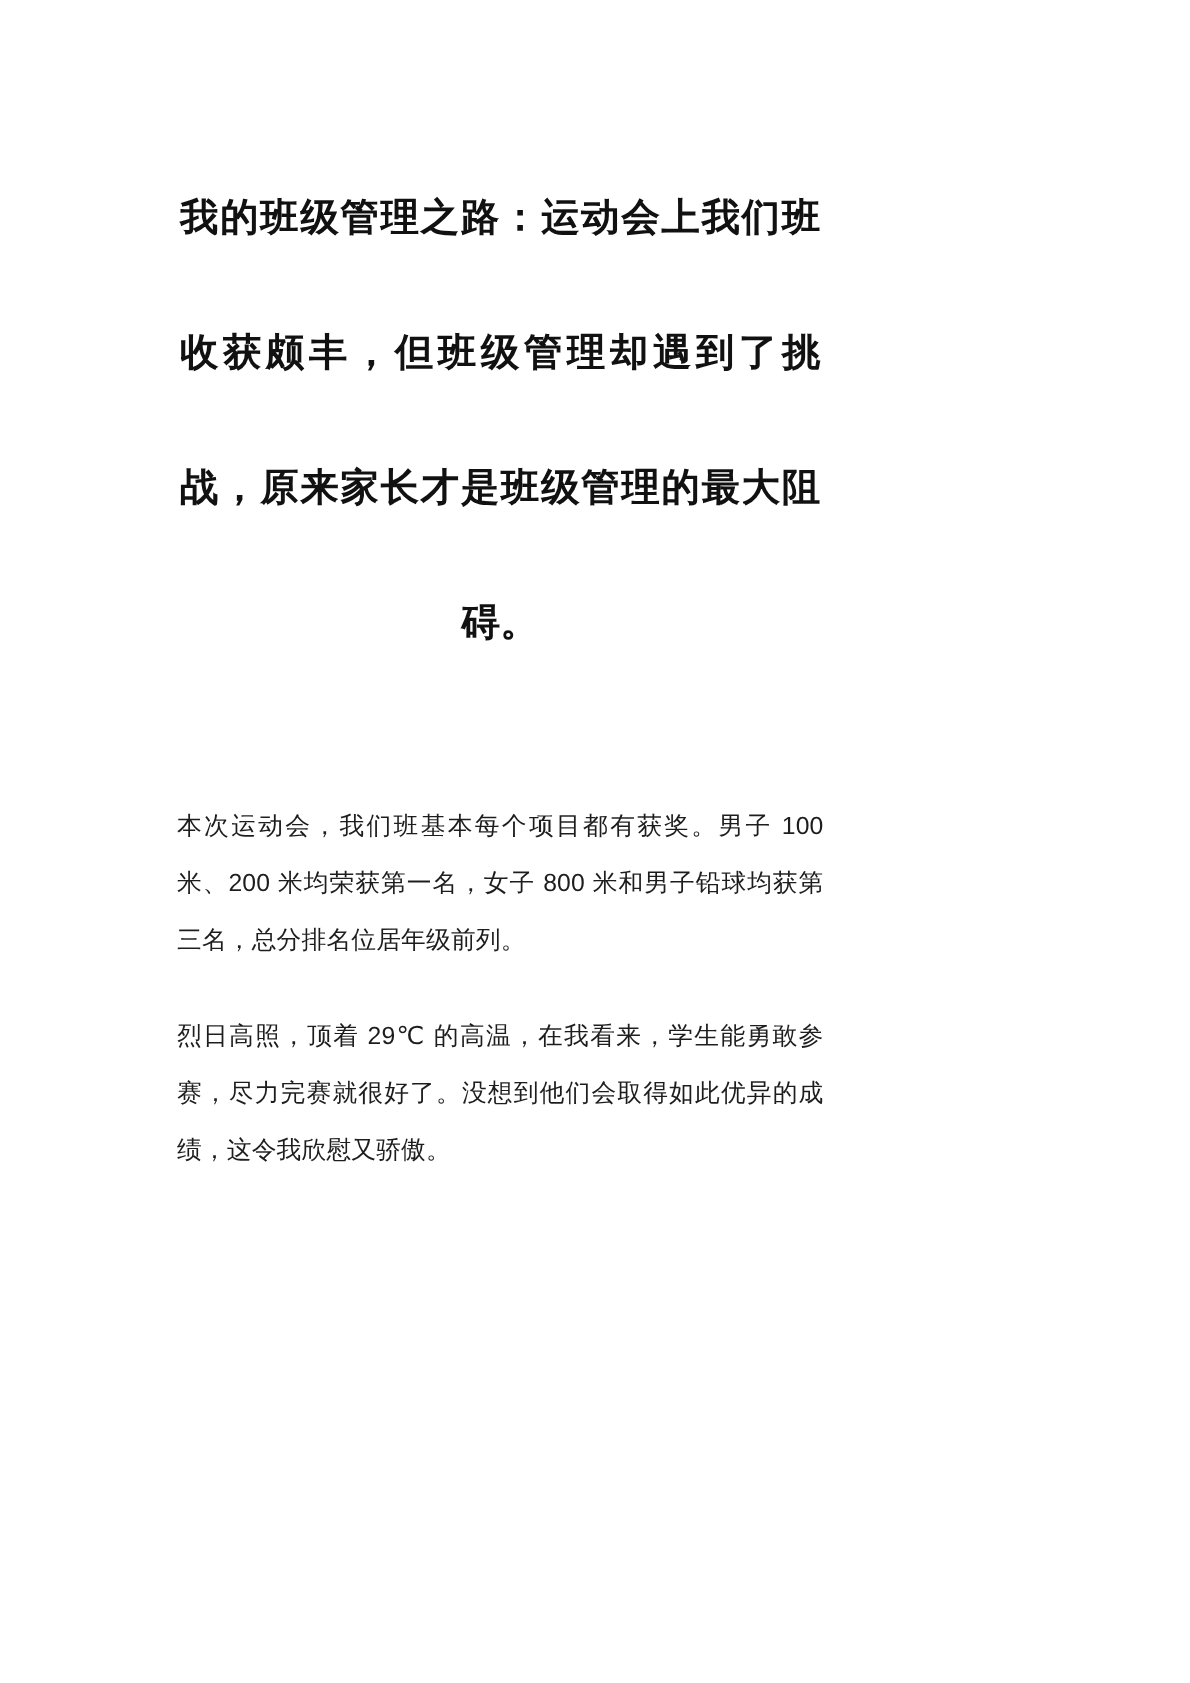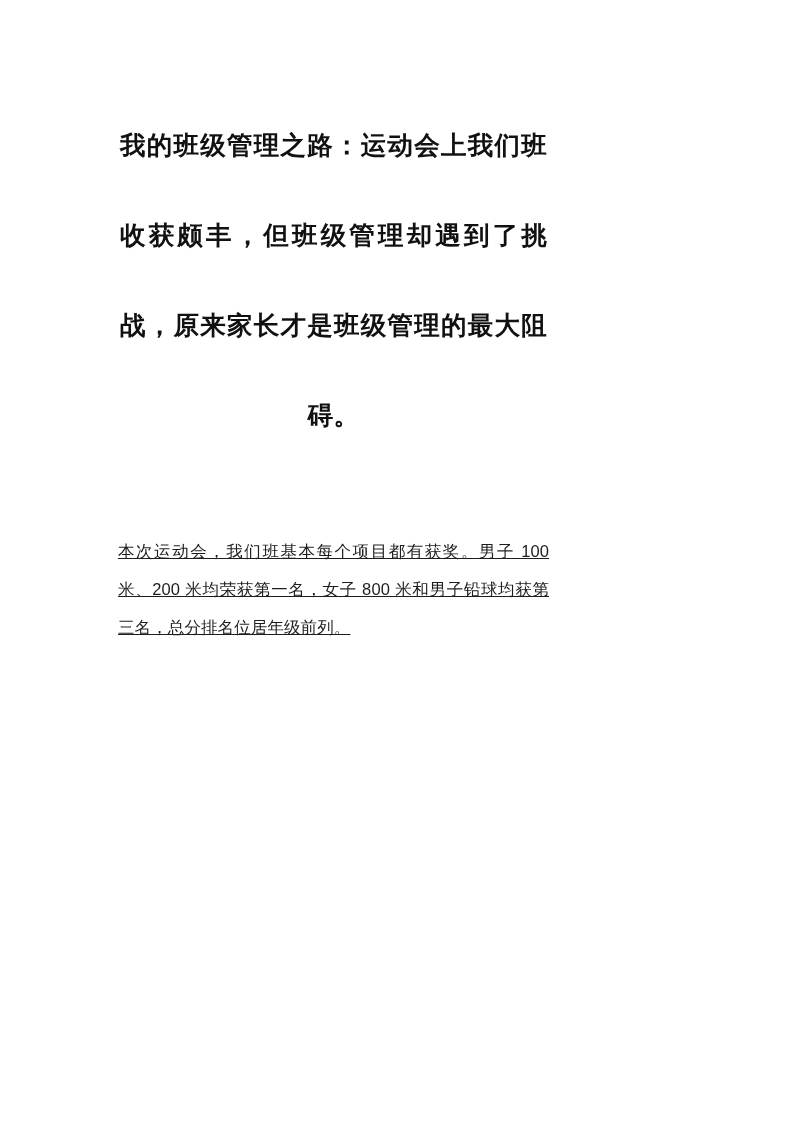--- a/index.html
+++ b/index.html
@@ -36,30 +36,30 @@
     margin-top: 72px;
   }
   .para {
     font-size: 16.5px;
     line-height: 38px;
     color: #1d1d1d;
     margin: 0 0 26px 0;
     text-align: justify;
     text-justify: inter-ideograph;
     letter-spacing: 0.1px;
-    text-decoration: underline;
   }
   .para:last-child {
     margin-bottom: 0;
   }
 </style>
 </head>
 <body>
 
 <div class="page">
 
   <h1 class="doc-title">我的班级管理之路：运动会上我们班收获颇丰，但班级管理却遇到了挑战，原来家长才是班级管理的最大阻碍。</h1>
 
   <div class="body-block">
     <p class="para">本次运动会，我们班基本每个项目都有获奖。男子 100 米、200 米均荣获第一名，女子 800 米和男子铅球均获第三名，总分排名位居年级前列。</p>
+    <p class="para">烈日高照，顶着 29℃ 的高温，在我看来，学生能勇敢参赛，尽力完赛就很好了。没想到他们会取得如此优异的成绩，这令我欣慰又骄傲。</p>
   </div>
 
 </div>
 
 </body></html>

